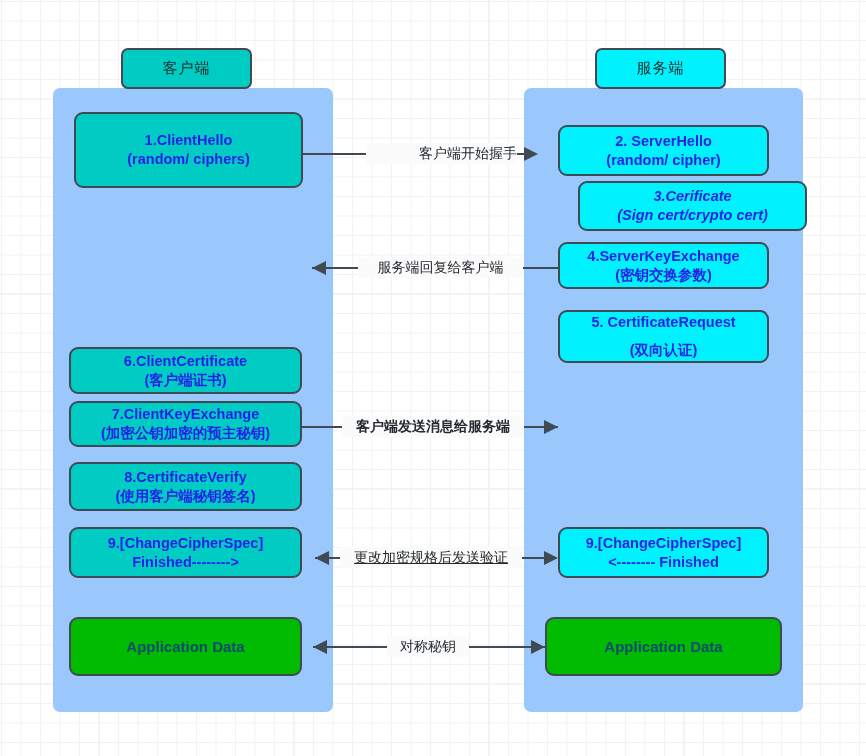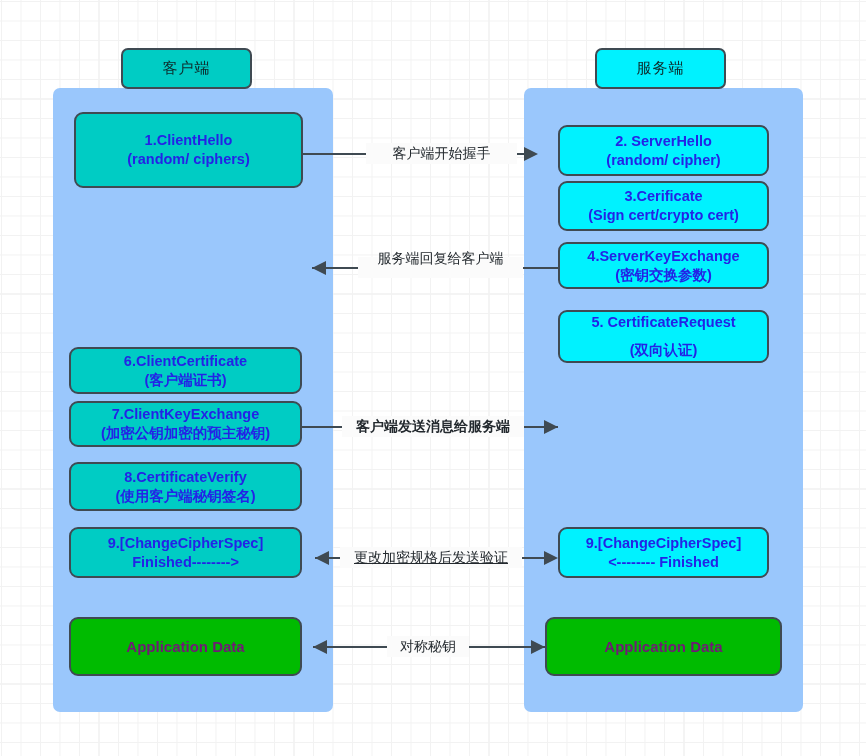--- a/index.html
+++ b/index.html
@@ -82,21 +82,21 @@
     color: #2323e6;
     font-weight: bold;
     font-size: 14.5px;
     line-height: 1.28;
     padding: 2px 4px;
   }
   .msg-box.client { background: #00ccc4; }
   .msg-box.server { background: #00f2ff; }
   .msg-box.appdata {
     background: #00bb00;
-    color: #701a75;
+    color: #0c4a6e;
     font-size: 15px;
   }
   .msg-line { display: block; white-space: nowrap; }
   .msg-line.mono-arrow { letter-spacing: 0px; }
 
   
   .conn {
     position: absolute;
     height: 2px;
     background: #3f4a52;
@@ -166,21 +166,21 @@
 
   <div class="msg-box client appdata" style="left:69px; top:617px; width:233px; height:59px;">
     <span class="msg-line">Application Data</span>
   </div>
 
   <div class="msg-box server" style="left:558px; top:125px; width:211px; height:51px;">
     <span class="msg-line">2. ServerHello</span>
     <span class="msg-line">(random/ cipher)</span>
   </div>
 
-  <div class="msg-box server" style="left:558px; top:181px; width:211px; height:50px;">
+  <div class="msg-box server" style="left:578px; top:181px; width:229px; height:50px;font-style:italic;">
     <span class="msg-line">3.Cerificate</span>
     <span class="msg-line">(Sign cert/crypto cert)</span>
   </div>
 
   <div class="msg-box server" style="left:558px; top:242px; width:211px; height:47px;">
     <span class="msg-line">4.ServerKeyExchange</span>
     <span class="msg-line">(密钥交换参数)</span>
   </div>
 
   <div class="msg-box server" style="left:558px; top:310px; width:211px; height:53px;gap:9px;">
@@ -193,26 +193,26 @@
     <span class="msg-line mono-arrow">&lt;-------- Finished</span>
   </div>
 
   <div class="msg-box server appdata" style="left:545px; top:617px; width:237px; height:59px;">
     <span class="msg-line">Application Data</span>
   </div>
 
   <div class="conn" style="left:303px; top:153px; width:222px;"></div>
   <div class="arrowhead right" style="left:524px; top:147px;"></div>
   <div class="label-mask" style="left:366px; top:143px; width:151px; height:21px;"></div>
-  <div class="conn-label" style="left:366px; top:145px; width:151px;">客户端开始握手</div>
+  <div class="conn-label" style="left:366px; top:145px; width:151px;text-align:right;">客户端开始握手</div>
 
   <div class="conn" style="left:312px; top:267px; width:246px;"></div>
   <div class="arrowhead left" style="left:312px; top:261px;"></div>
   <div class="label-mask" style="left:358px; top:257px; width:165px; height:21px;"></div>
-  <div class="conn-label" style="left:358px; top:250px; width:165px;">服务端回复给客户端</div>
+  <div class="conn-label" style="left:358px; top:259px; width:165px;">服务端回复给客户端</div>
 
   <div class="conn" style="left:302px; top:426px; width:256px;"></div>
   <div class="arrowhead right" style="left:544px; top:420px;"></div>
   <div class="label-mask" style="left:342px; top:416px; width:182px; height:21px;"></div>
   <div class="conn-label" style="left:342px; top:418px; width:182px;font-weight:bold;">客户端发送消息给服务端</div>
 
   <div class="conn" style="left:315px; top:557px; width:232px;"></div>
   <div class="arrowhead left" style="left:315px; top:551px;"></div>
   <div class="arrowhead right" style="left:544px; top:551px;"></div>
   <div class="label-mask" style="left:340px; top:547px; width:182px; height:21px;"></div>

